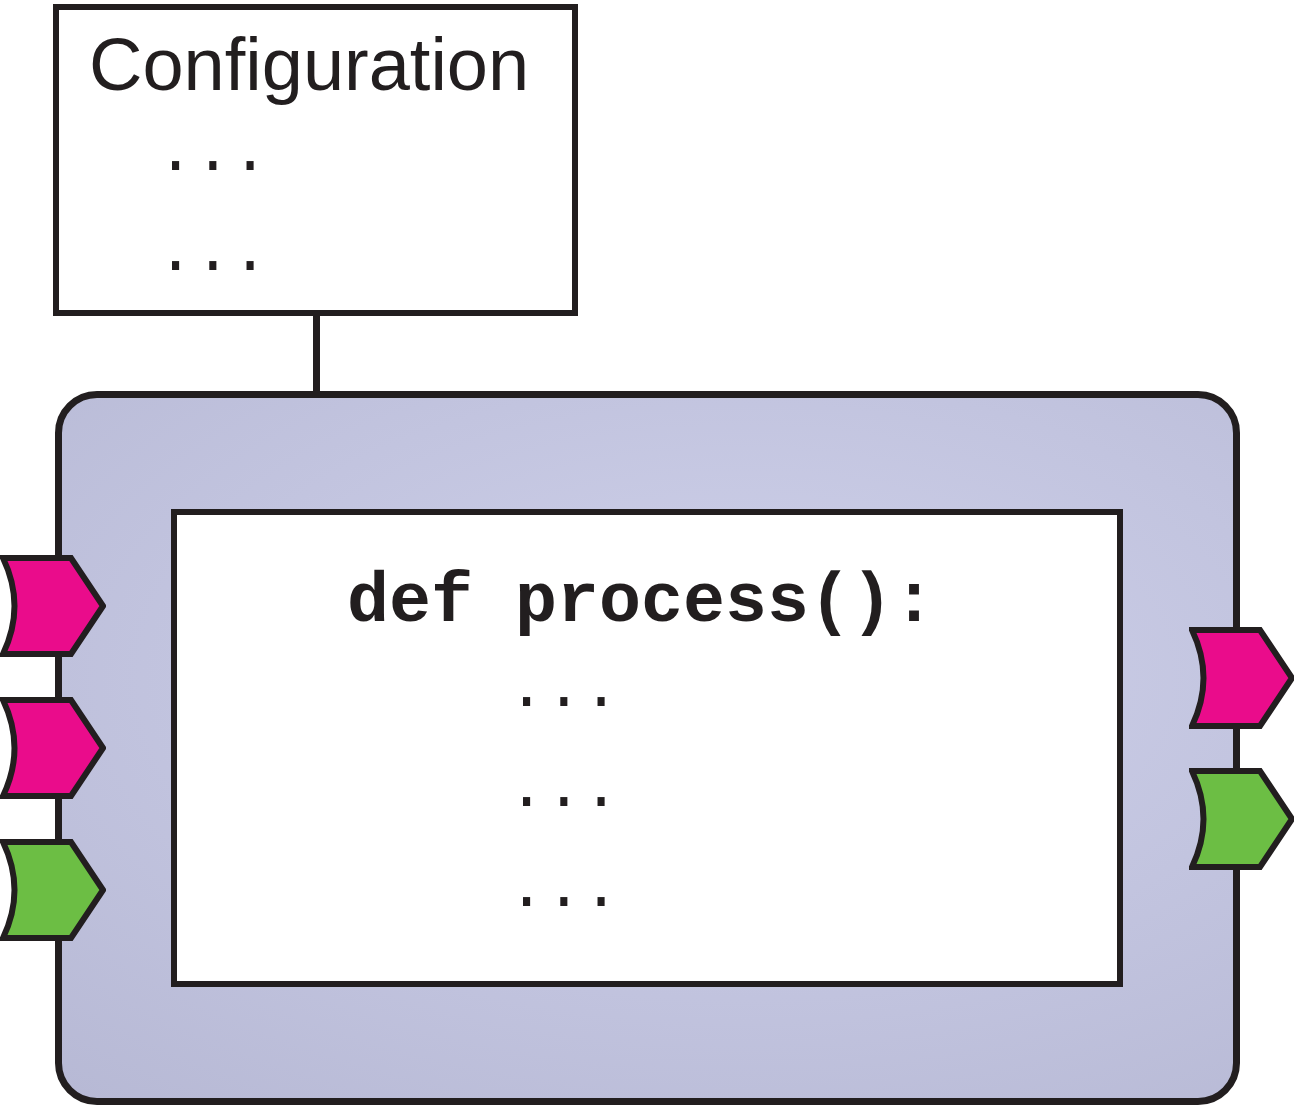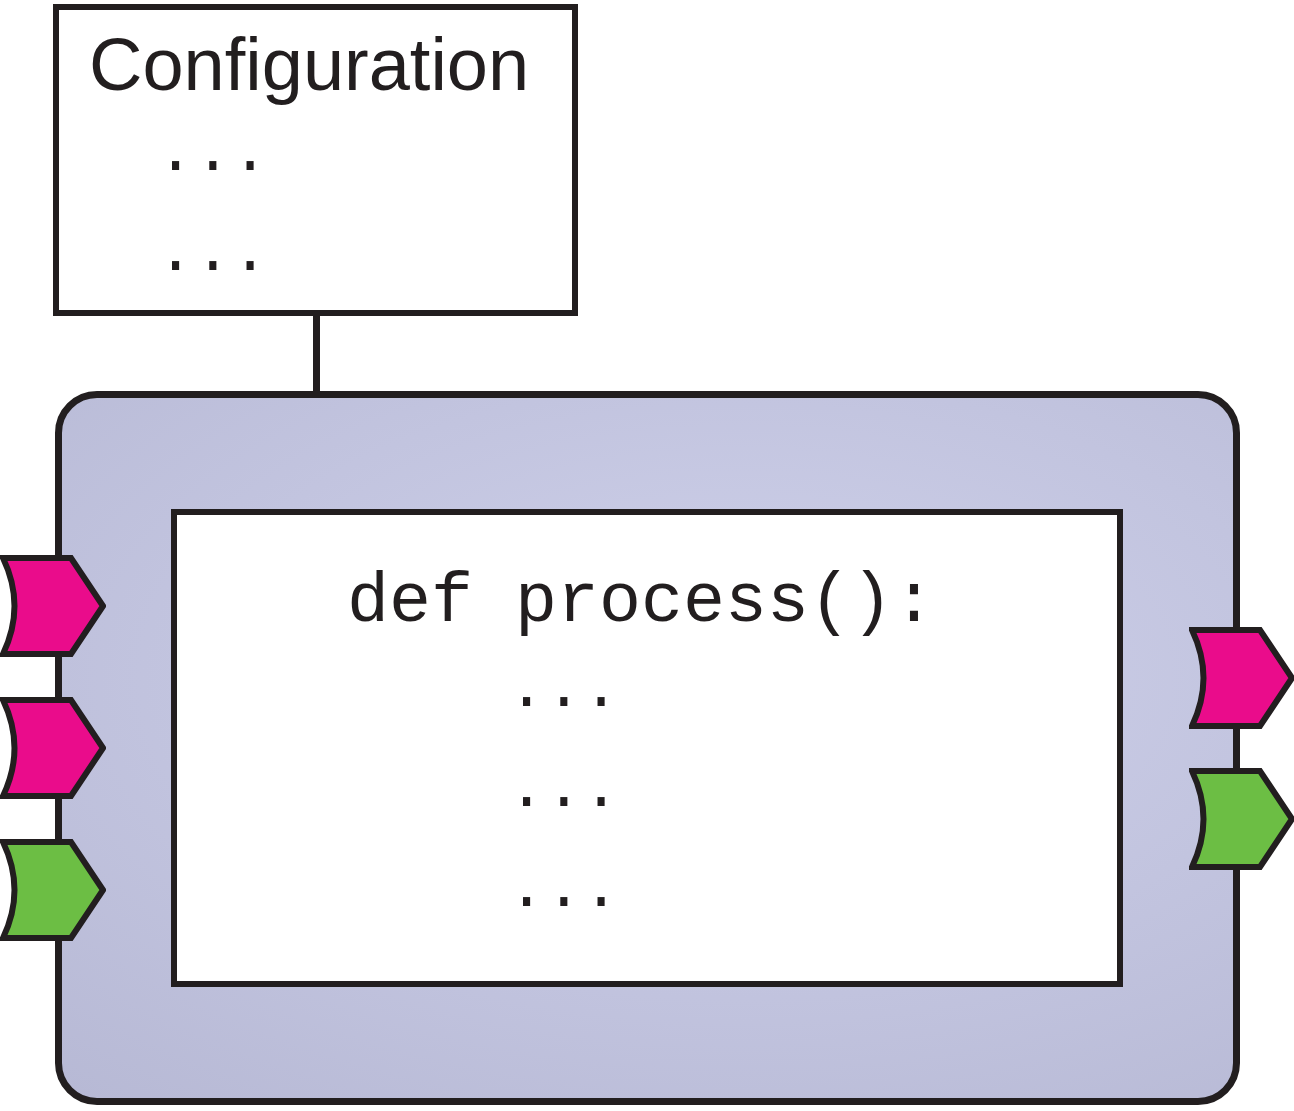--- a/index.html
+++ b/index.html
@@ -70,20 +70,21 @@
     border: 6px solid #221e1f;
   }
   .code-line {
     position: absolute;
     left: 170px; top: 53px;
     font-family: "Liberation Mono", "DejaVu Sans Mono", monospace;
     font-size: 70px;
     line-height: 1;
     color: #221e1f;
     white-space: pre;
+    font-weight: bold;
   }
   .code-dots-1 { left: 331px; top: 144px; }
   .code-dots-2 { left: 331px; top: 244px; }
   .code-dots-3 { left: 331px; top: 344px; }
 
   
   .port {
     position: absolute;
     z-index: 5;
     display: block;

